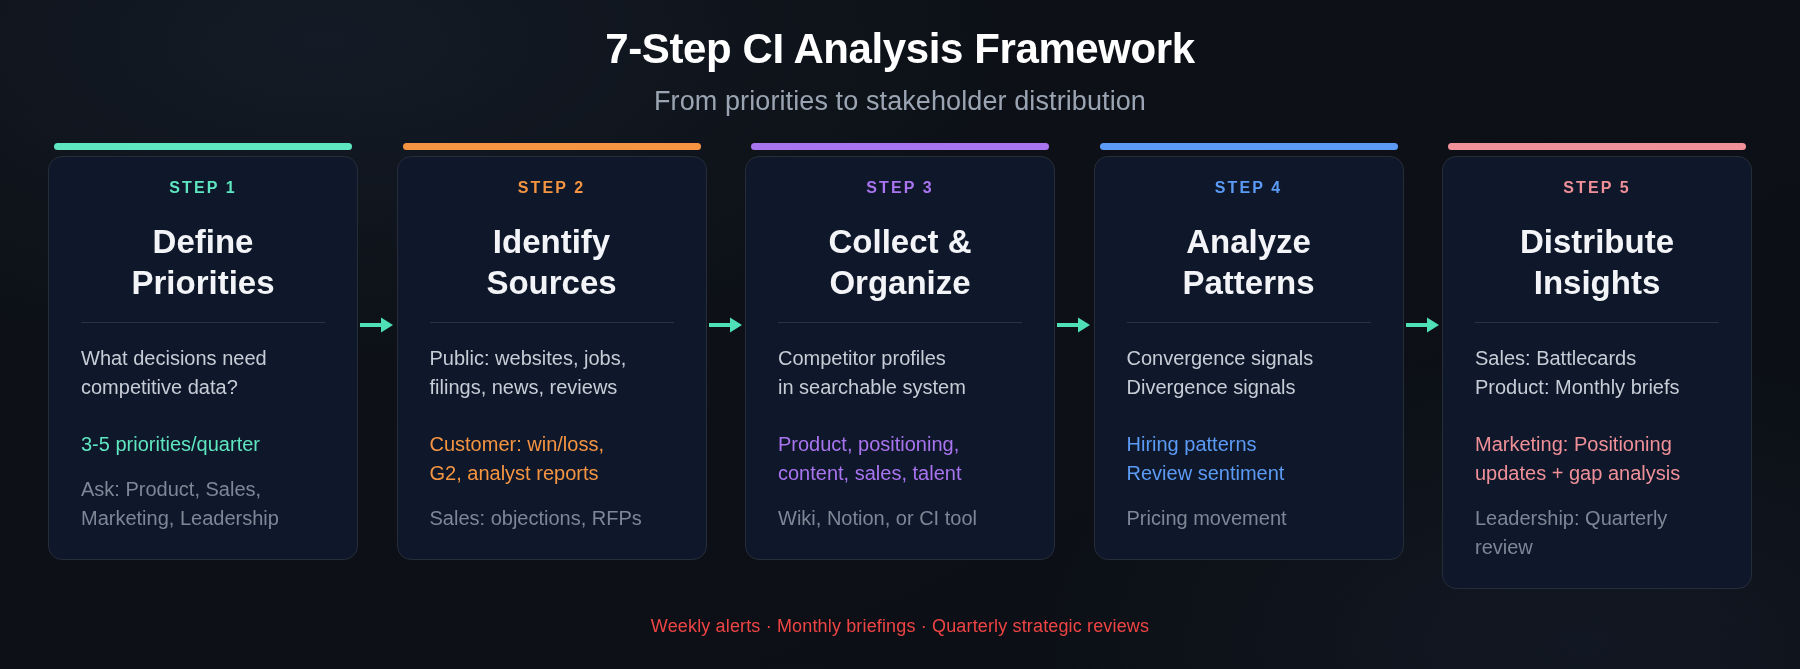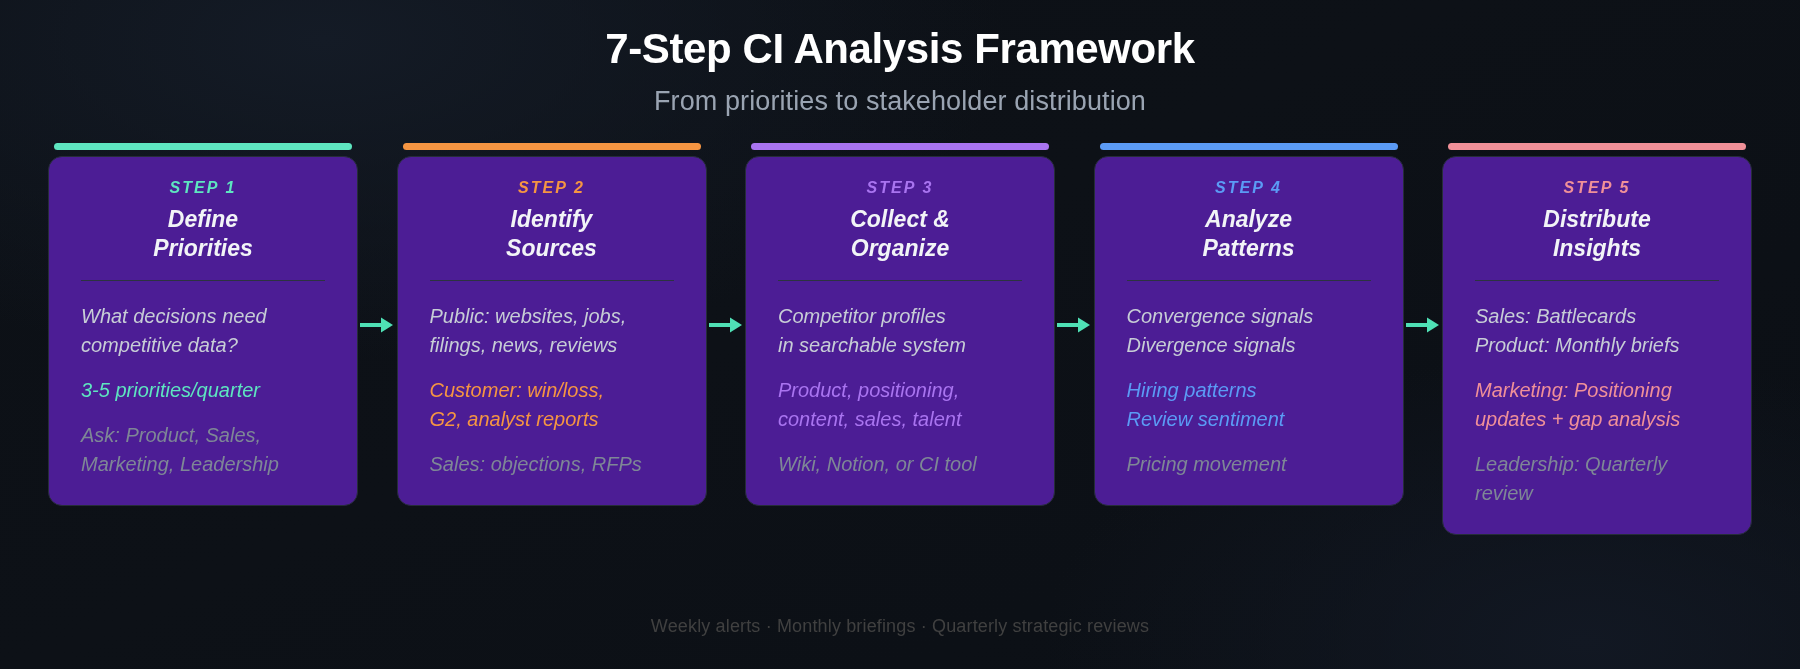--- a/index.html
+++ b/index.html
@@ -65,81 +65,80 @@
     flex-direction: column;
   }
 
   .accent-bar {
     height: 7px;
     border-radius: 4px;
     margin: 0 6px 6px 6px;
   }
 
   .card {
-    background: #4c1d95;
+    background: #0f172a;
     border: 1px solid #262d39;
     border-radius: 14px;
     min-height: 338px;
     padding: 22px 32px 26px 32px;
     display: flex;
     flex-direction: column;
-    font-style: italic;
   }
 
   .step-label {
     text-align: center;
     font-size: 16px;
     font-weight: 700;
     letter-spacing: 2.1px;
   }
 
   .step-title {
-    margin-top: 8px;
-    text-align: center;
-    font-size: 23px;
+    margin-top: 24px;
+    text-align: center;
+    font-size: 33px;
     font-weight: 600;
     color: #f2f4f7;
     line-height: 1.26;
   }
 
   .divider {
     margin: 18px 0 0 0;
     height: 1px;
     background: #2c3340;
   }
 
   .body-block {
     margin-top: 21px;
     font-size: 20px;
     line-height: 1.45;
   }
 
   .line-primary   { color: #c7cdd6; }
-  .line-accent    { margin-top: 16px; }
+  .line-accent    { margin-top: 28px; }
   .line-secondary { margin-top: 16px; color: #7e8796; }
 
   
   .arrow {
     flex: 1 1 auto;
     height: 338px;
     margin-top: 13px;
     display: flex;
     align-items: center;
     justify-content: center;
   }
 
   .arrow svg { display: block; }
 
   
   .footer {
     margin-top: auto;
     text-align: center;
     padding-bottom: 32px;
     font-size: 18px;
-    color: #404040;
+    color: #ef4444;
     letter-spacing: 0.15px;
   }
 </style>
 </head>
 <body>
 
 <div class="page">
 
   <div class="header">
     <div class="title">7-Step CI Analysis Framework</div>

